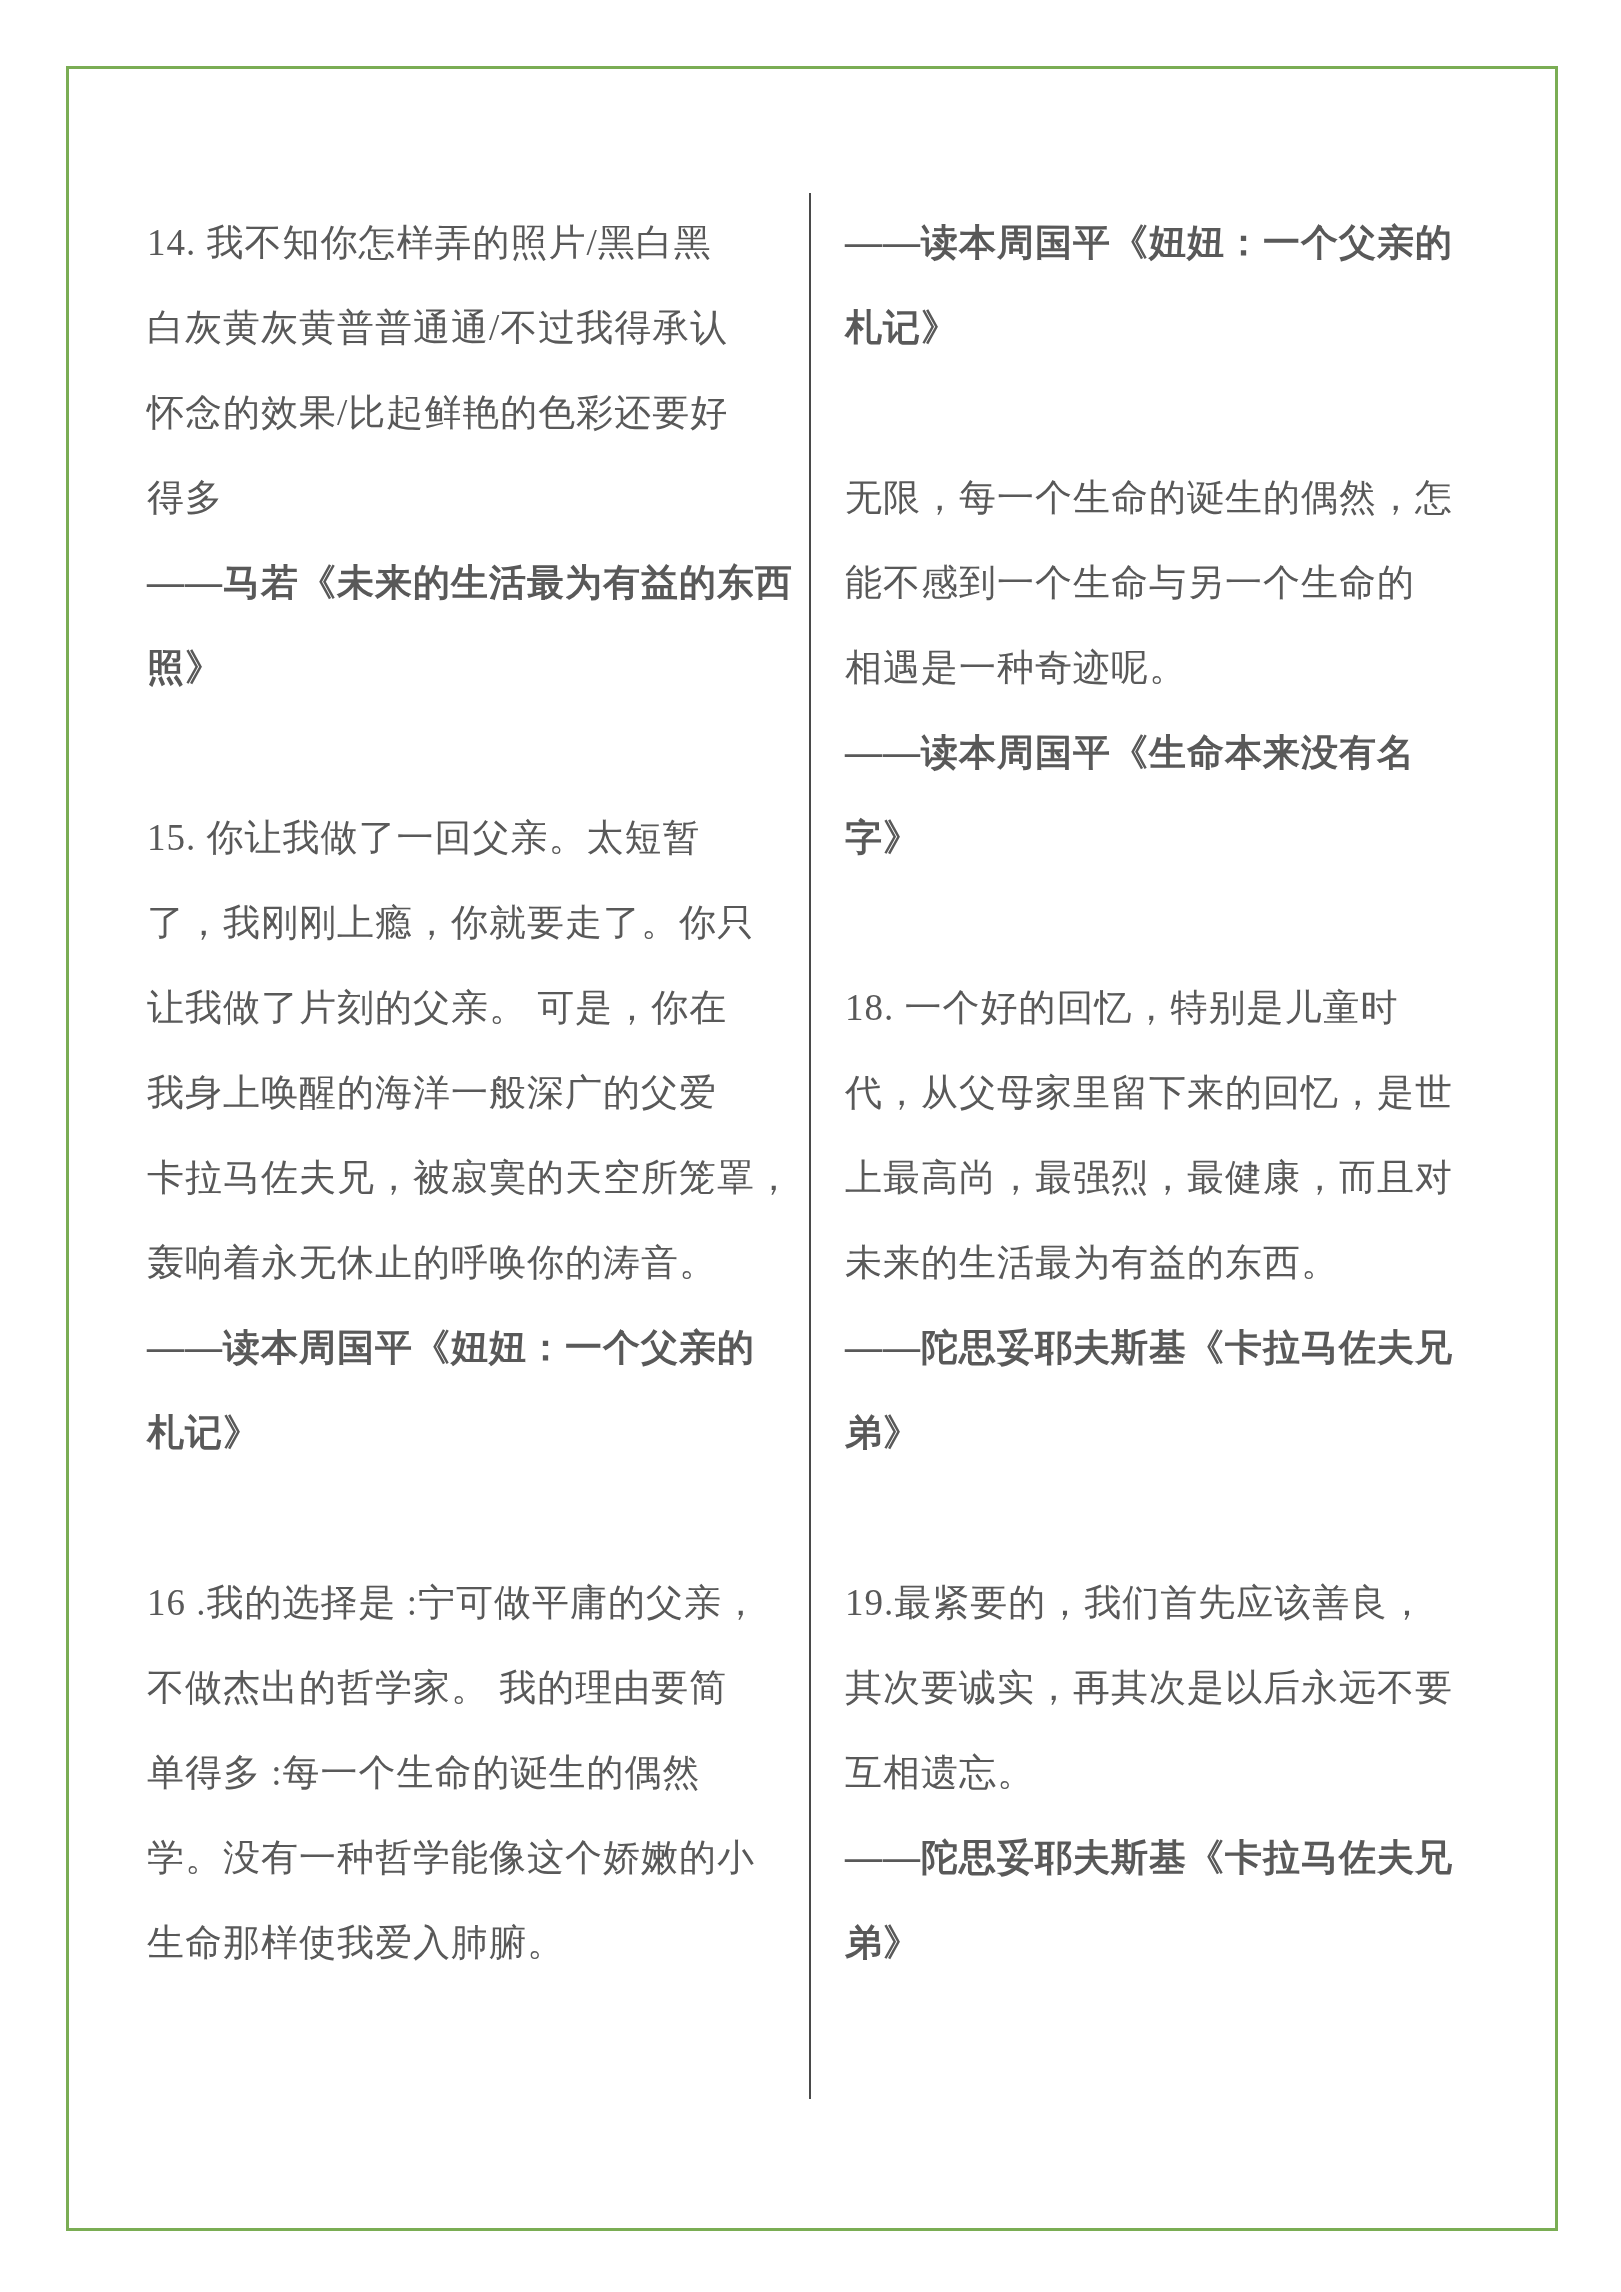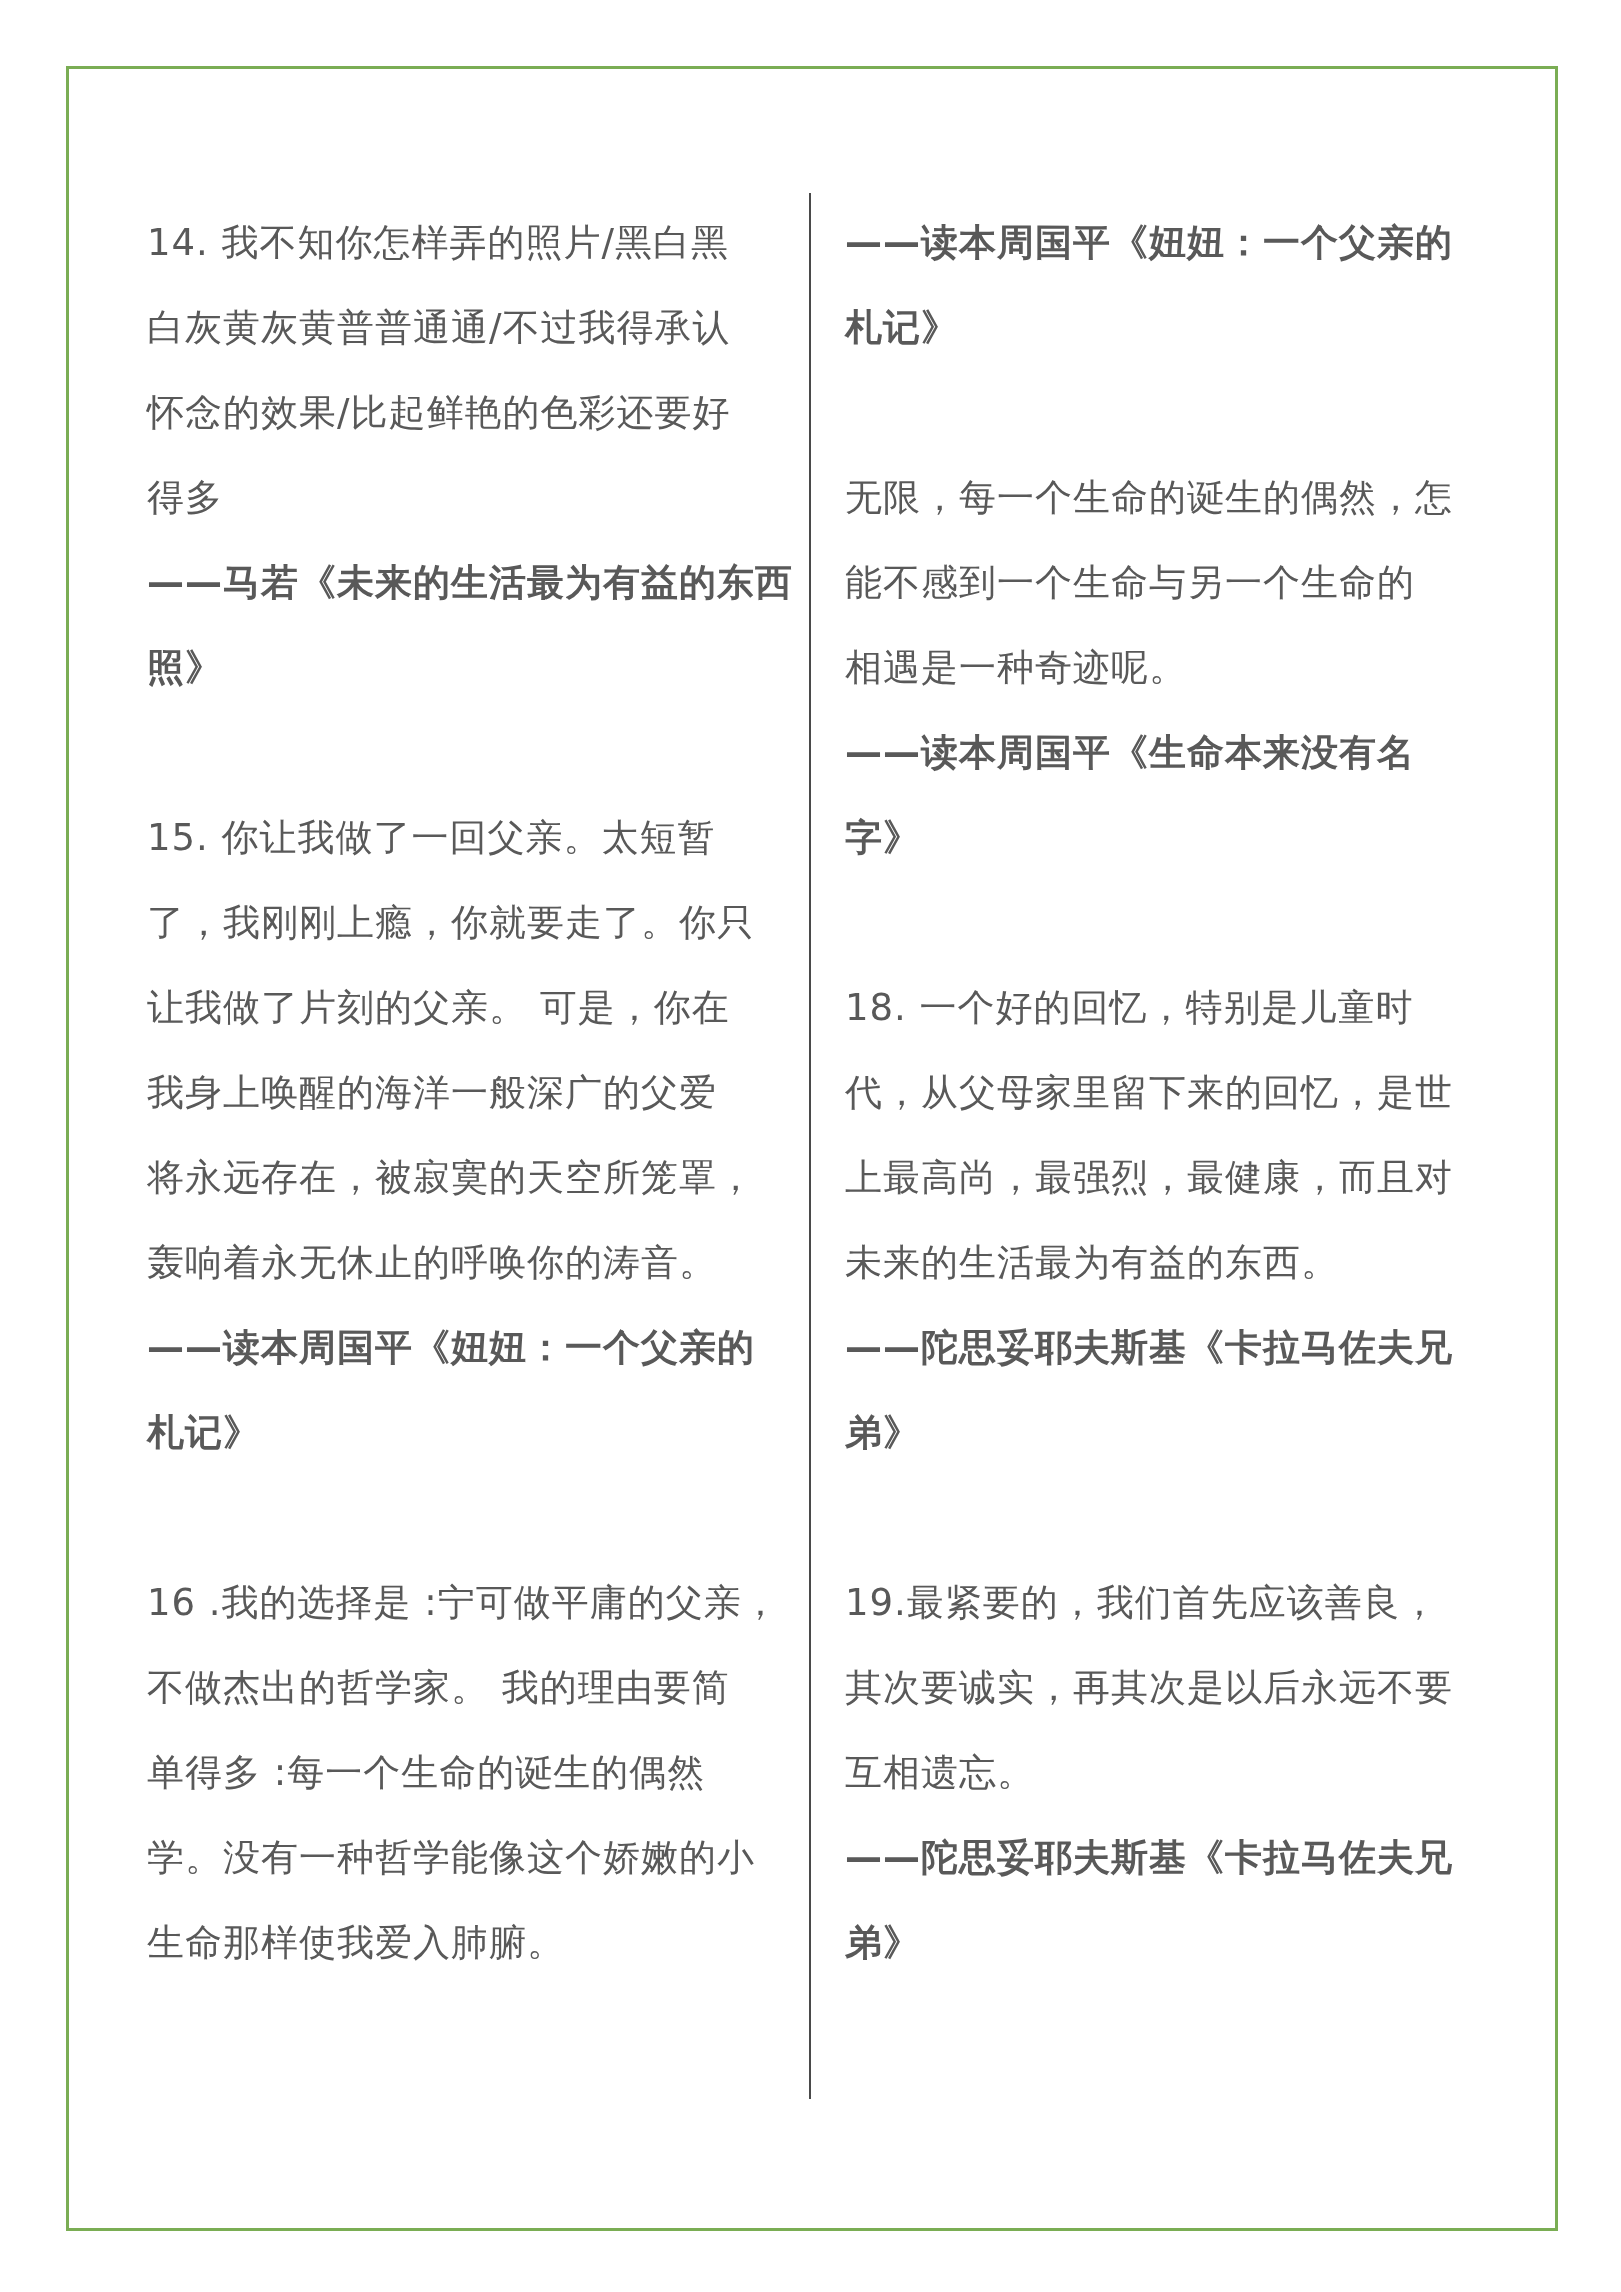--- a/index.html
+++ b/index.html
@@ -4,42 +4,42 @@
 <style>
   html, body { margin: 0; padding: 0; background: #ffffff; }
   body { width: 1621px; height: 2293px; position: relative; overflow: hidden;
          font-family: "DejaVu Sans", "Liberation Sans", sans-serif; color: #595959; }
   .frame { position: absolute; left: 66px; top: 66px; width: 1486px; height: 2159px;
            border: 3.9px solid #7aad54; box-sizing: content-box; }
   .divider { position: absolute; left: 809px; top: 193px; width: 2px; height: 1906px; background: #4a4a4a; }
   .col { position: absolute; top: 200px; width: 647px; }
   .col.left { left: 147px; }
   .col.right { left: 845px; }
-  .line { height: 85px; line-height: 85px; font-size: 37px; white-space: nowrap; letter-spacing: 1px; }
+  .line { height: 85px; line-height: 85px; font-size: 37px; white-space: nowrap; letter-spacing: 1px; font-family: Liberation Serif, serif; }
   .line.src { font-weight: bold; }
 </style>
 </head>
 <body>
 
 <div class="frame"></div>
 <div class="divider"></div>
 
 <div class="col left">
     <div class="line">14. 我不知你怎样弄的照片/黑白黑</div>
     <div class="line">白灰黄灰黄普普通通/不过我得承认</div>
     <div class="line">怀念的效果/比起鲜艳的色彩还要好</div>
     <div class="line">得多</div>
     <div class="line src">——马若《未来的生活最为有益的东西</div>
     <div class="line src">照》</div>
     <div class="line"></div>
     <div class="line">15. 你让我做了一回父亲。太短暂</div>
     <div class="line">了，我刚刚上瘾，你就要走了。你只</div>
     <div class="line">让我做了片刻的父亲。 可是，你在</div>
     <div class="line">我身上唤醒的海洋一般深广的父爱</div>
-    <div class="line">将永远存在，被寂寞的天空所笼罩，</div>
+    <div class="line">卡拉马佐夫兄，被寂寞的天空所笼罩，</div>
     <div class="line">轰响着永无休止的呼唤你的涛音。</div>
     <div class="line src">——读本周国平《妞妞：一个父亲的</div>
     <div class="line src">札记》</div>
     <div class="line"></div>
     <div class="line">16 .我的选择是 :宁可做平庸的父亲，</div>
     <div class="line">不做杰出的哲学家。 我的理由要简</div>
     <div class="line">单得多 :每一个生命的诞生的偶然</div>
     <div class="line">学。没有一种哲学能像这个娇嫩的小</div>
     <div class="line">生命那样使我爱入肺腑。</div>
   </div>

